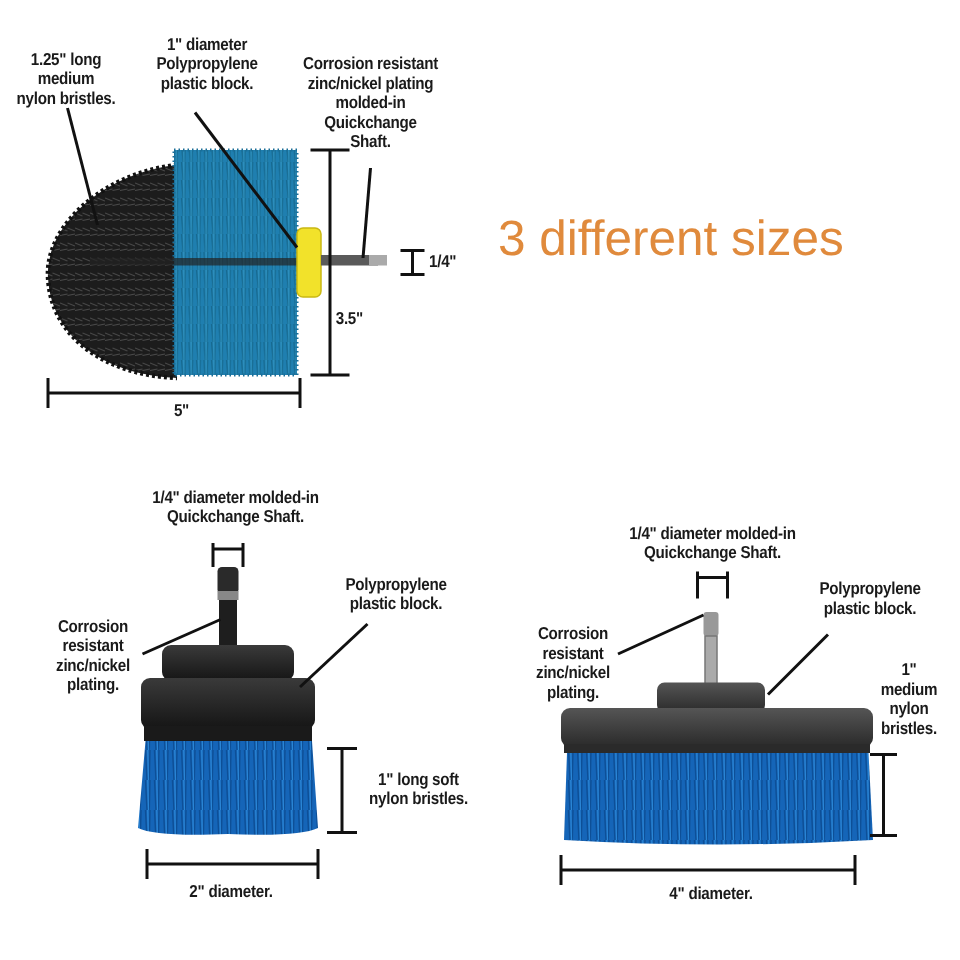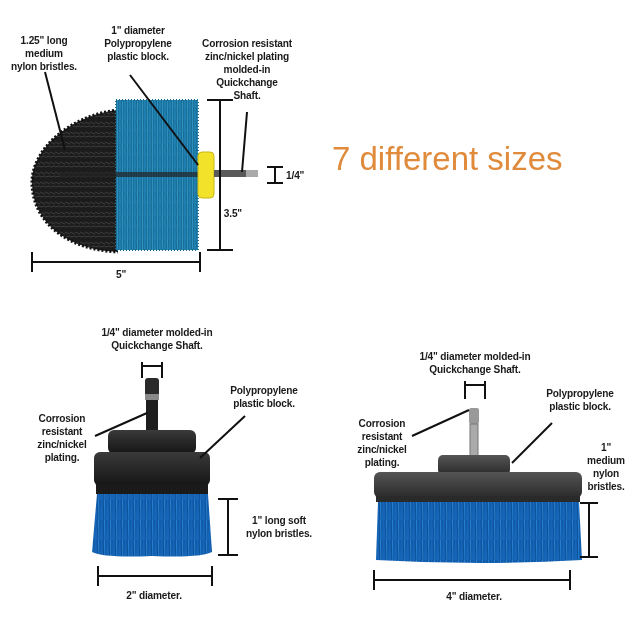--- a/index.html
+++ b/index.html
@@ -121,21 +121,21 @@
 
     <line x1="465" y1="385" x2="485" y2="385" stroke="#111" stroke-width="2"></line>
     <line x1="465" y1="381" x2="465" y2="399" stroke="#111" stroke-width="2"></line>
     <line x1="485" y1="381" x2="485" y2="399" stroke="#111" stroke-width="2"></line>
 
     <line x1="412" y1="436" x2="469" y2="410" stroke="#111" stroke-width="2"></line>
     <line x1="552" y1="423" x2="512" y2="463" stroke="#111" stroke-width="2"></line>
   </g>
 </svg>
 
-<div class="headline">7 different sizes</div>
+<div class="headline">3 different sizes</div>
 
 <div class="lbl" style="left:4px; top:34px; width:80px;">1.25" long
 medium
 nylon bristles.</div>
 <div class="lbl" style="left:96px; top:24px; width:84px;">1" diameter
 Polypropylene
 plastic block.</div>
 <div class="lbl" style="left:192px; top:37px; width:110px;">Corrosion resistant
 zinc/nickel plating
 molded-in

